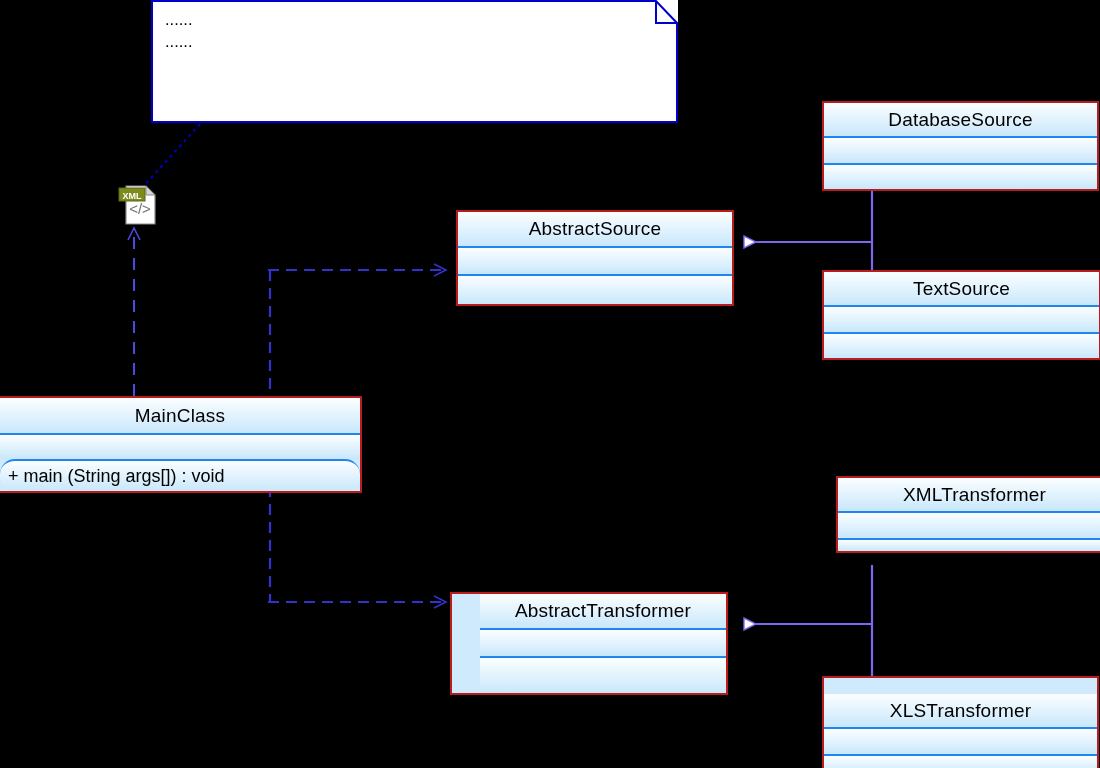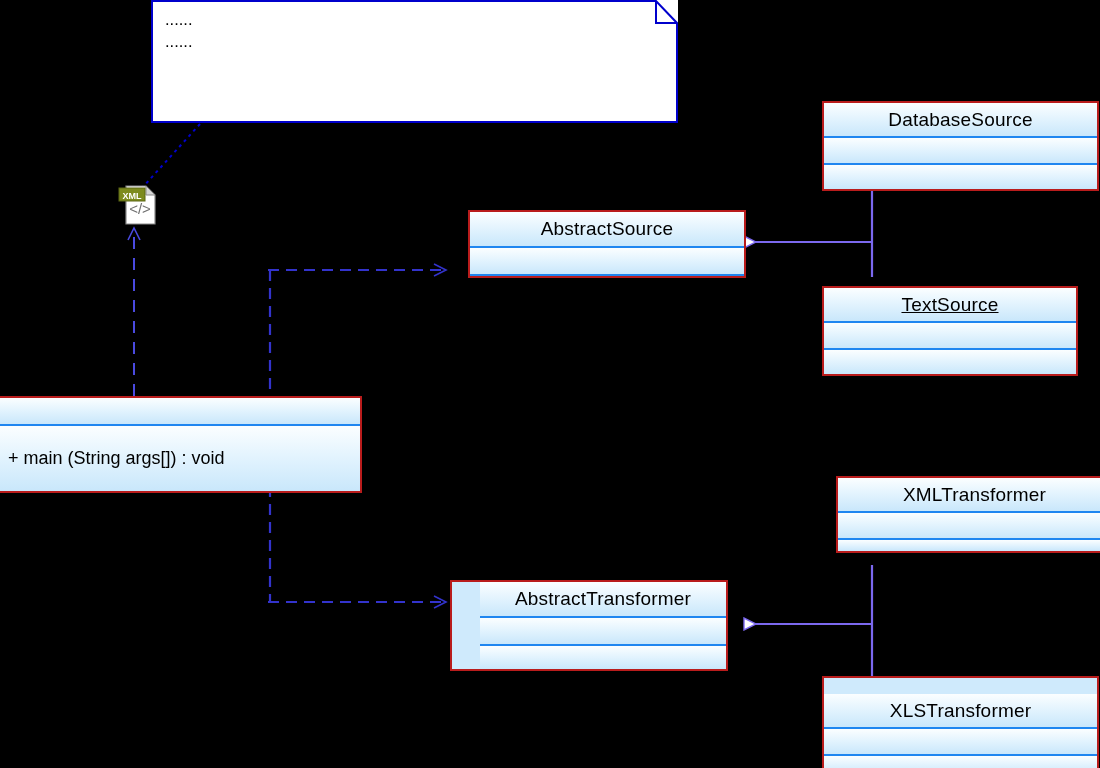--- a/index.html
+++ b/index.html
@@ -137,46 +137,47 @@
   <div class="xml-icon" style="left:118px; top:184px; width:42px; height:42px;">
     <svg width="42" height="42" viewBox="0 0 42 42">
       <path d="M 8 2 L 28 2 L 37 11 L 37 40 L 8 40 Z" fill="#ffffff" stroke="#8a8a8a" stroke-width="1.2"></path>
       <path d="M 28 2 L 28 11 L 37 11 Z" fill="#d6d6d6" stroke="#8a8a8a" stroke-width="1"></path>
       <text x="22" y="30" font-family="'Liberation Sans', sans-serif" font-size="15" fill="#707070" text-anchor="middle">&lt;/&gt;</text>
       <rect x="1" y="4" width="26" height="13" fill="#7d8b1e" stroke="#5d6715" stroke-width="1"></rect>
       <text x="14" y="14.5" font-family="'Liberation Sans', sans-serif" font-size="9" font-weight="bold" fill="#ffffff" text-anchor="middle">XML</text>
     </svg>
   </div>
 
-  <div class="uml-class" style="left:468px; top:210px; width:278px; height:68px;">
+  <div class="uml-class" style="left:456px; top:210px; width:278px; height:96px;">
     <div class="compartment c-name" style="height:34px;">AbstractSource</div>
     <div class="compartment c-members" style="height:28px;"></div>
     <div class="compartment c-members" style="flex:1;"></div>
   </div>
 
   <div class="uml-class" style="left:822px; top:101px; width:277px; height:90px;">
     <div class="compartment c-name" style="height:33px;">DatabaseSource</div>
     <div class="compartment c-members" style="height:27px;"></div>
     <div class="compartment c-members" style="flex:1;"></div>
   </div>
 
-  <div class="uml-class" style="left:822px; top:286px; width:256px; height:90px;text-decoration:underline;">
+  <div class="uml-class" style="left:822px; top:270px; width:279px; height:90px;">
     <div class="compartment c-name" style="height:33px;">TextSource</div>
     <div class="compartment c-members" style="height:27px;"></div>
     <div class="compartment c-members" style="flex:1;"></div>
   </div>
 
   <div class="uml-class" style="left:-2px; top:396px; width:364px; height:97px;">
+    <div class="compartment c-name" style="height:35px;">MainClass</div>
     <div class="compartment c-members" style="height:26px;"></div>
-    <div class="compartment c-members" style="flex:1;">
+    <div class="compartment c-members" style="flex:1;border-radius:15px;">
       <span>+  main (String args[])  : void</span>
     </div>
   </div>
 
-  <div class="uml-class" style="left:450px; top:580px; width:278px; height:91px;padding-left:28px;">
+  <div class="uml-class" style="left:450px; top:592px; width:278px; height:103px;padding-left:28px;">
     <div class="compartment c-name" style="height:34px;">AbstractTransformer</div>
     <div class="compartment c-members" style="height:28px;"></div>
     <div class="compartment c-members" style="flex:1;"></div>
   </div>
 
   <div class="uml-class" style="left:822px; top:476px; width:277px; height:77px;margin-left:14px;">
     <div class="compartment c-name" style="height:33px;">XMLTransformer</div>
     <div class="compartment c-members" style="height:27px;"></div>
     <div class="compartment c-members" style="flex:1;"></div>
   </div>

